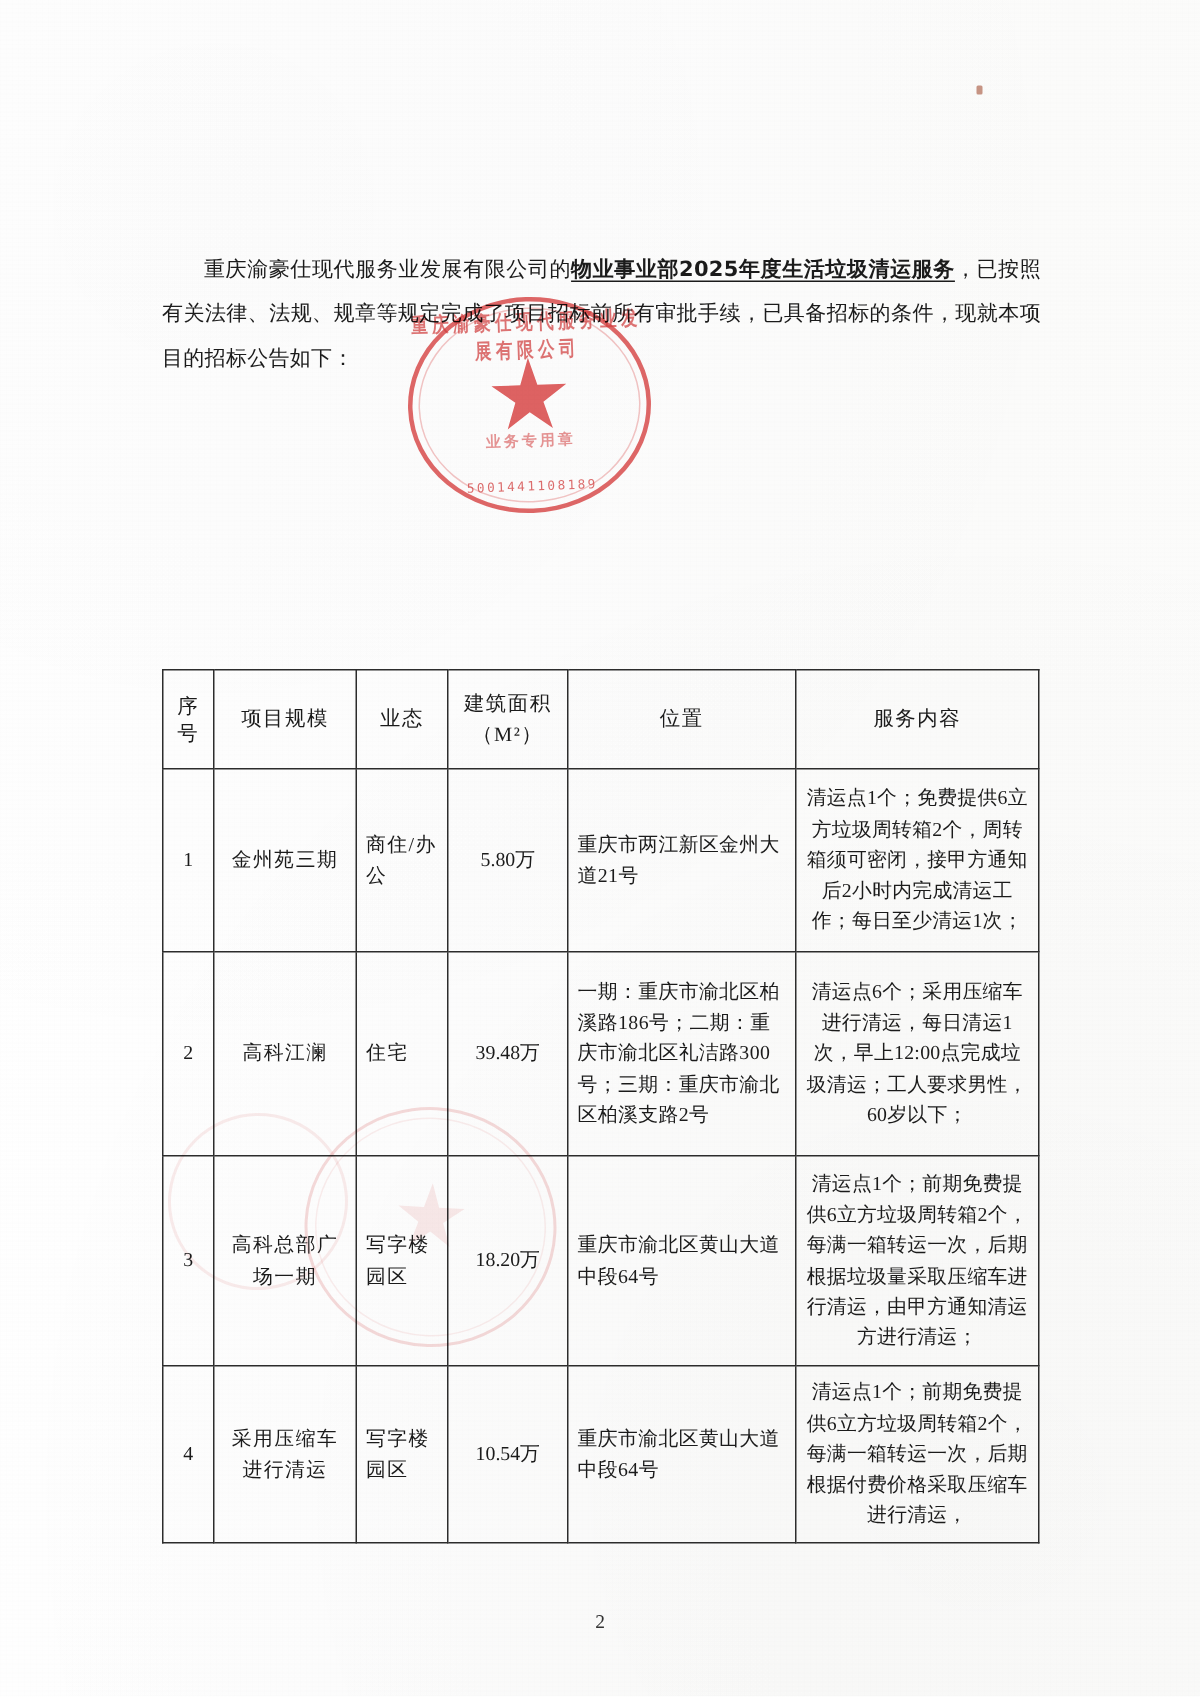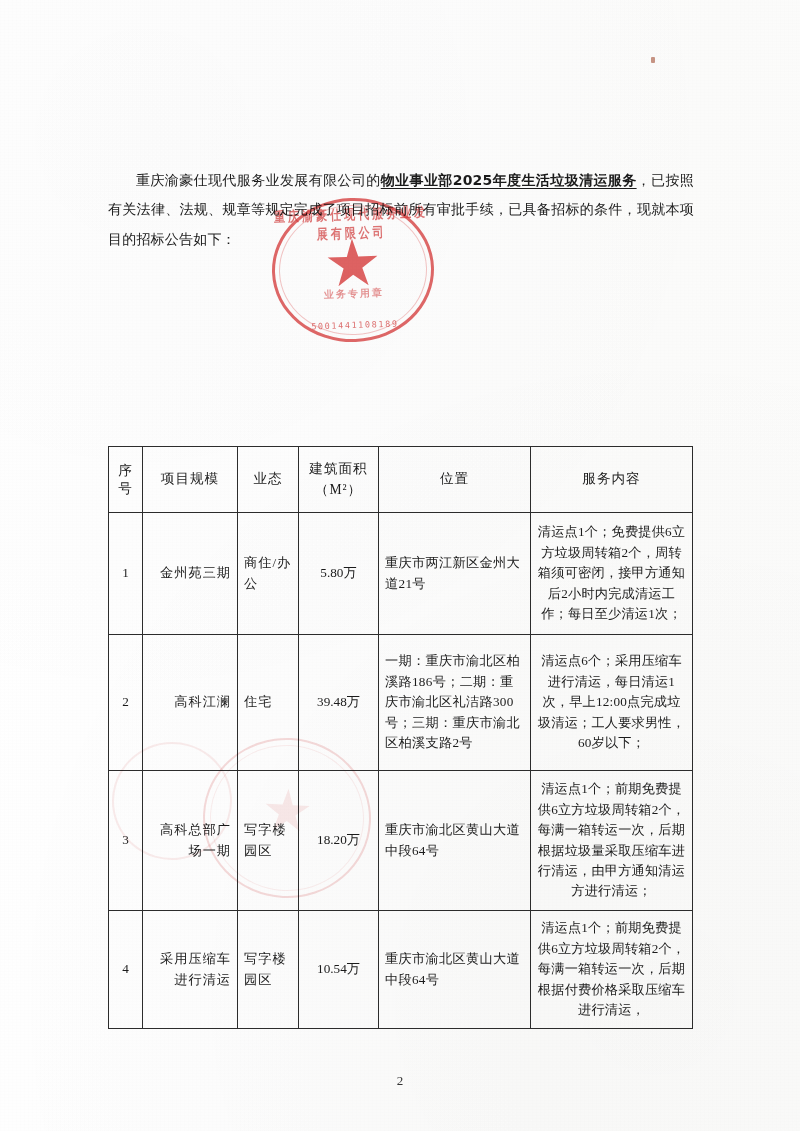--- a/index.html
+++ b/index.html
@@ -107,21 +107,21 @@
     vertical-align: middle;
     font-weight: normal;
   }
   table.spec thead th {
     text-align: center;
     height: 66px;
     font-size: 13.6px;
     letter-spacing: 1px;
   }
   .c-idx   { width: 34px;  text-align: center; }
-  .c-name  { width: 95px;  text-align: right; letter-spacing: 1px; }
+  .c-name  { width: 95px;  text-align: center; letter-spacing: 1px; }
   .c-type  { width: 61px;  text-align: left; letter-spacing: 1px; }
   .c-area  { width: 80px;  text-align: center; }
   .c-loc   { width: 152px; text-align: left; letter-spacing: .3px; }
   .c-svc   { width: 162px; text-align: center; letter-spacing: .2px; }
   .c-loc, .c-svc { vertical-align: top; padding-top: 6px; }
   .hdr-2line { line-height: 18px; }
 
   
   .page-num {
     position: absolute;

